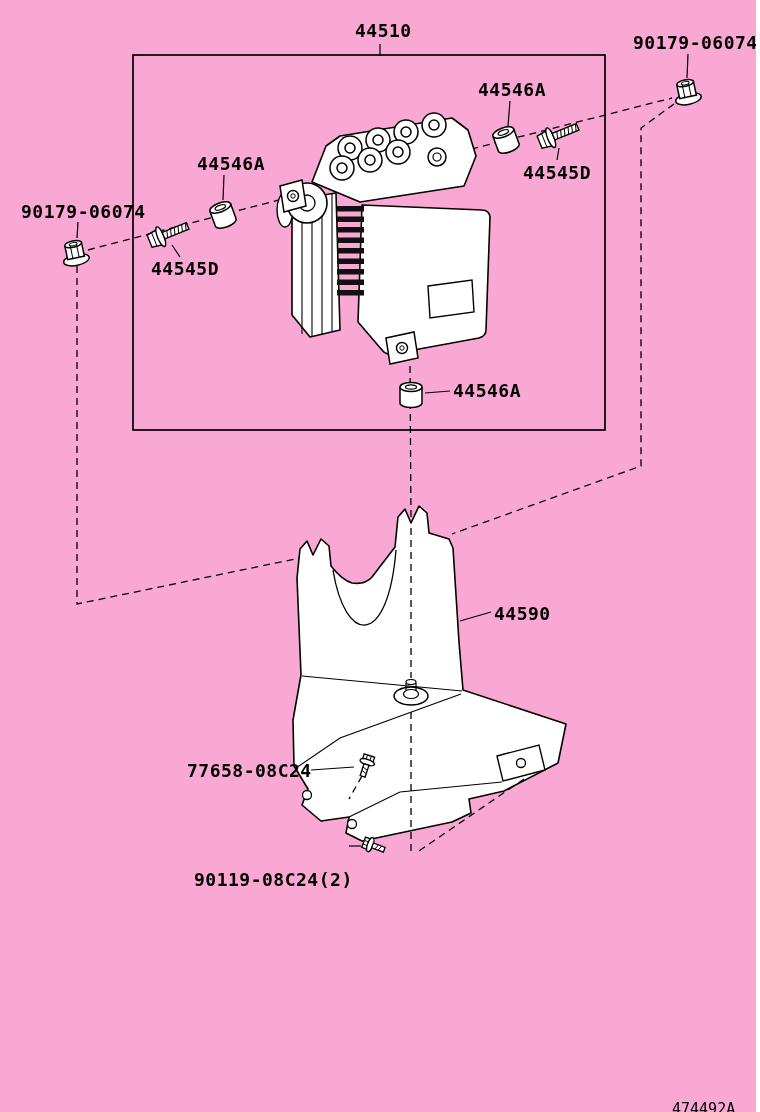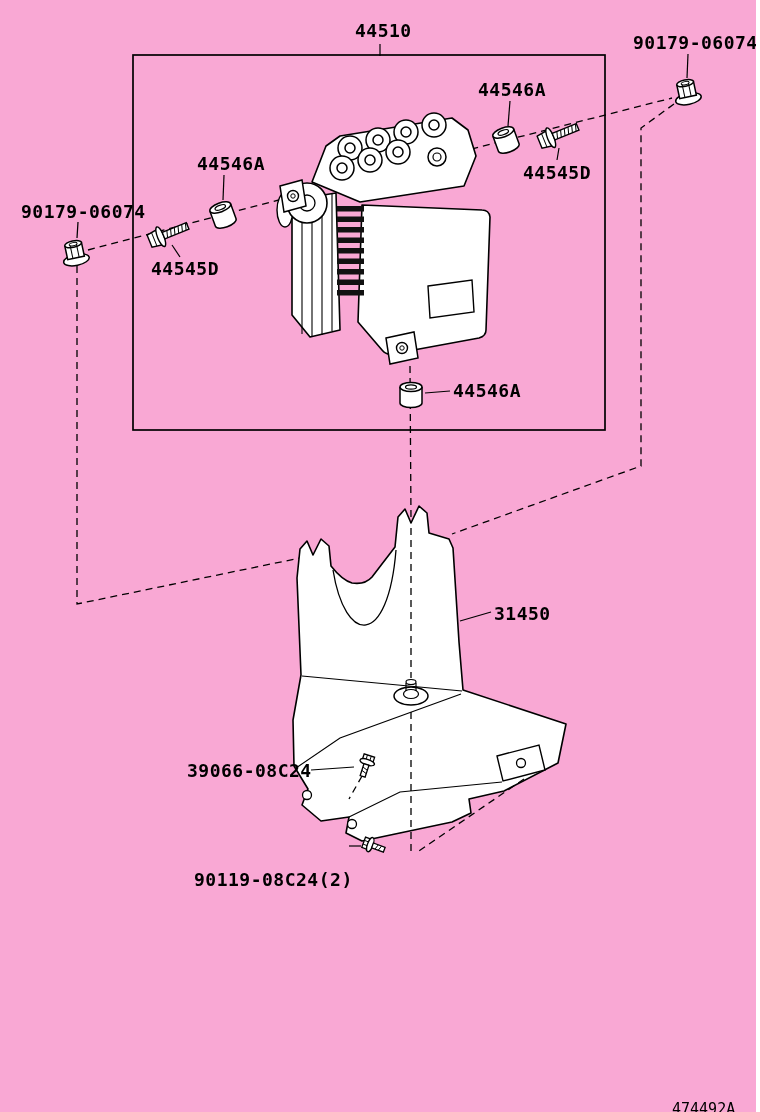--- a/index.html
+++ b/index.html
@@ -205,18 +205,18 @@
   </svg>
 
   <div class="label" style="left:355px;top:20px;">44510</div>
   <div class="label" style="left:633px;top:32px;">90179-06074</div>
   <div class="label" style="left:478px;top:79px;">44546A</div>
   <div class="label" style="left:523px;top:162px;">44545D</div>
   <div class="label" style="left:197px;top:153px;">44546A</div>
   <div class="label" style="left:21px;top:201px;">90179-06074</div>
   <div class="label" style="left:151px;top:258px;">44545D</div>
   <div class="label" style="left:453px;top:380px;">44546A</div>
-  <div class="label" style="left:494px;top:603px;">31450</div>
-  <div class="label" style="left:187px;top:760px;">39066-08C24</div>
+  <div class="label" style="left:494px;top:603px;">44590</div>
+  <div class="label" style="left:187px;top:760px;">77658-08C24</div>
   <div class="label" style="left:194px;top:869px;">90119-08C24(2)</div>
   <div class="label small" style="left:672px;top:1062px;">474492A</div>
 
 </div>
 
 </body></html>

